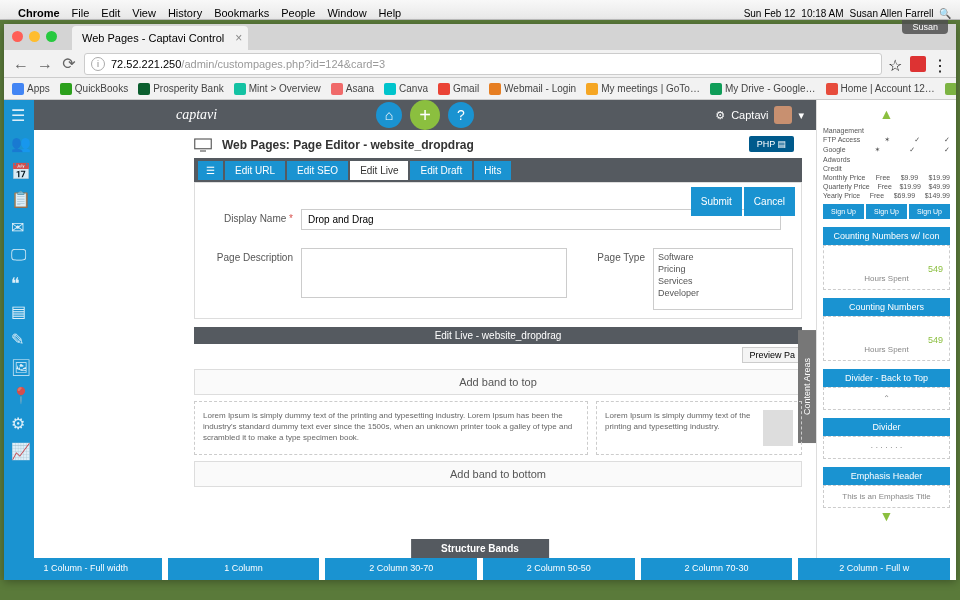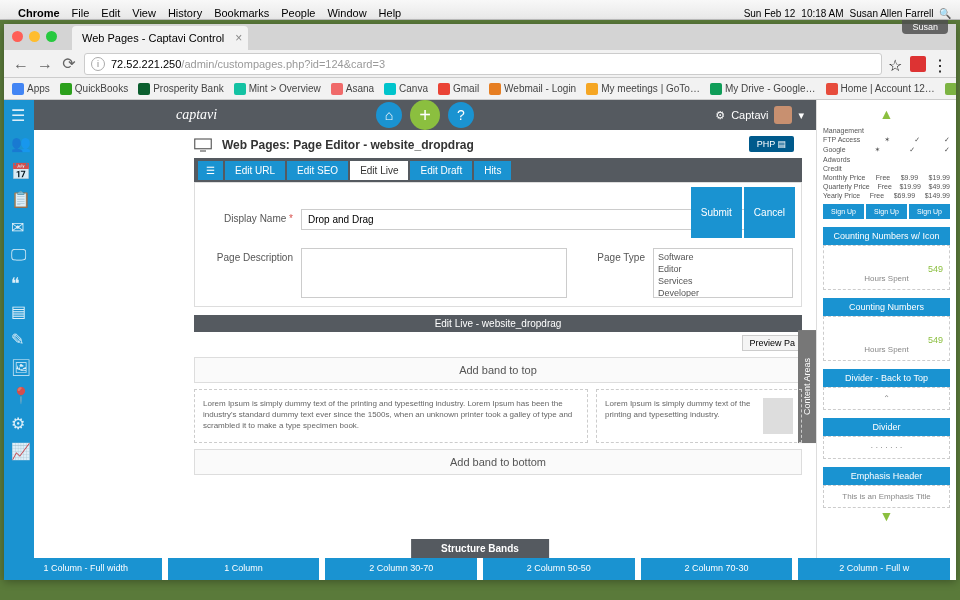--- a/index.html
+++ b/index.html
@@ -48,28 +48,28 @@
 .page-hdr h2 { font-size: 12px; font-weight: bold; color: #333; }
 .php-btn { position: absolute; right: 8px; top: -2px; background: #005a8c; color: #fff; font-size: 9px; padding: 3px 8px; border-radius: 2px; }
 
 .tabrow { display: flex; background: #555a60; height: 24px; align-items: center; padding-left: 4px; gap: 2px; }
 .tabrow .t { background: #1a93d1; color: #fff; font-size: 10px; padding: 4px 10px; cursor: pointer; }
 .tabrow .t.ico-only { padding: 4px 8px; }
 .tabrow .t.active { background: #fff; color: #333; }
 
 .formcard { background: #fff; border: 1px solid #ddd; margin-top: 0; padding: 8px; position: relative; }
 .form-actions { position: absolute; right: 6px; top: 4px; display: flex; gap: 2px; }
-.btn { font-size: 10px; padding: 20px 10px; color: #fff; background: #1a93d1; border: none; cursor: pointer; }
+.btn { font-size: 10px; padding: 9px 10px; color: #fff; background: #1a93d1; border: none; cursor: pointer; }
 .btn.cancel { background: #1a93d1; }
 .form-row { display: flex; align-items: flex-start; margin-top: 18px; gap: 8px; }
 .form-row label { width: 90px; text-align: right; font-size: 10px; color: #555; padding-top: 4px; }
 .req { color: #d9534f; }
 .text-input { flex: 1; border: 1px solid #ccc; padding: 4px 6px; font-size: 10px; max-width: 480px; }
 .textarea { flex: 1; border: 1px solid #ccc; height: 50px; max-width: 340px; }
-.selectbox { border: 1px solid #ccc; height: 50px; width: 140px; font-size: 9px; padding: 2px; overflow-y: auto; }
+.selectbox { border: 1px solid #ccc; height: 62px; width: 140px; font-size: 9px; padding: 2px; overflow-y: auto; }
 .selectbox div { padding: 1px 2px; color: #555; }
 
 .editlive-hdr { background: #555a60; color: #fff; font-size: 10px; text-align: center; padding: 3px; margin-top: 8px; }
 .preview-btn { float: right; background: #f4f4f4; border: 1px solid #ccc; font-size: 9px; padding: 2px 6px; margin-top: 3px; }
 .content-areas-tab { position: absolute; right: 0; top: 200px; background: #777; color: #fff; font-size: 9px; padding: 28px 4px; writing-mode: vertical-rl; transform: rotate(180deg); }
 
 .band-btn { border: 1px solid #ddd; text-align: center; font-size: 11px; color: #555; padding: 6px; margin: 6px 0; background: #fafafa; cursor: pointer; }
 .band-row { display: flex; gap: 8px; }
 .band-col { border: 1px dashed #ccc; padding: 8px; font-size: 8px; color: #666; line-height: 1.4; }
 .band-col.wide { flex: 2; }
@@ -255,21 +255,21 @@
           <div class="form-row">
             <label><span>Display Name</span> <span class="req">*</span></label>
             <input class="text-input" value="Drop and Drag" style="">
           </div>
           <div class="form-row">
             <label>Page Description</label>
             <div class="textarea"></div>
             <label style="width:70px">Page Type</label>
             <div class="selectbox">
               <div>Software</div>
-              <div>Editor</div>
+              <div>Pricing</div>
               <div>Services</div>
               <div>Developer</div>
 
             </div>
           </div>
         </div>
 
         <div class="editlive-hdr">Edit Live - website_dropdrag</div>
         <button class="preview-btn">Preview Pa</button>
         <div class="content-areas-tab">Content Areas</div>

